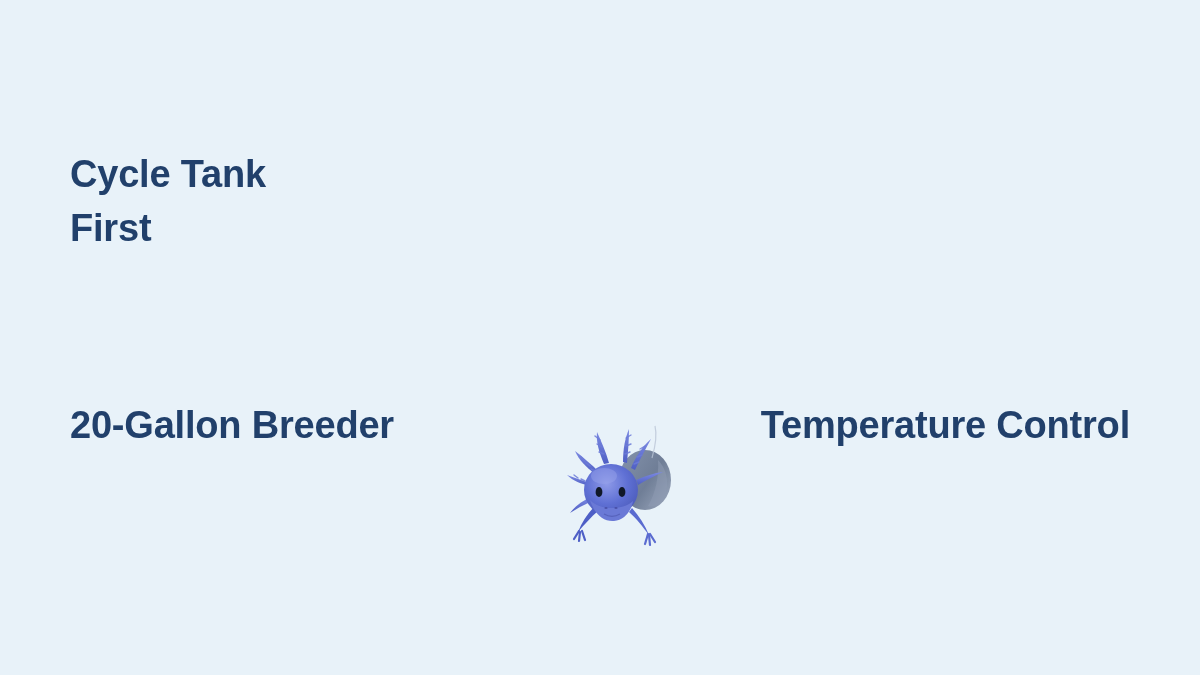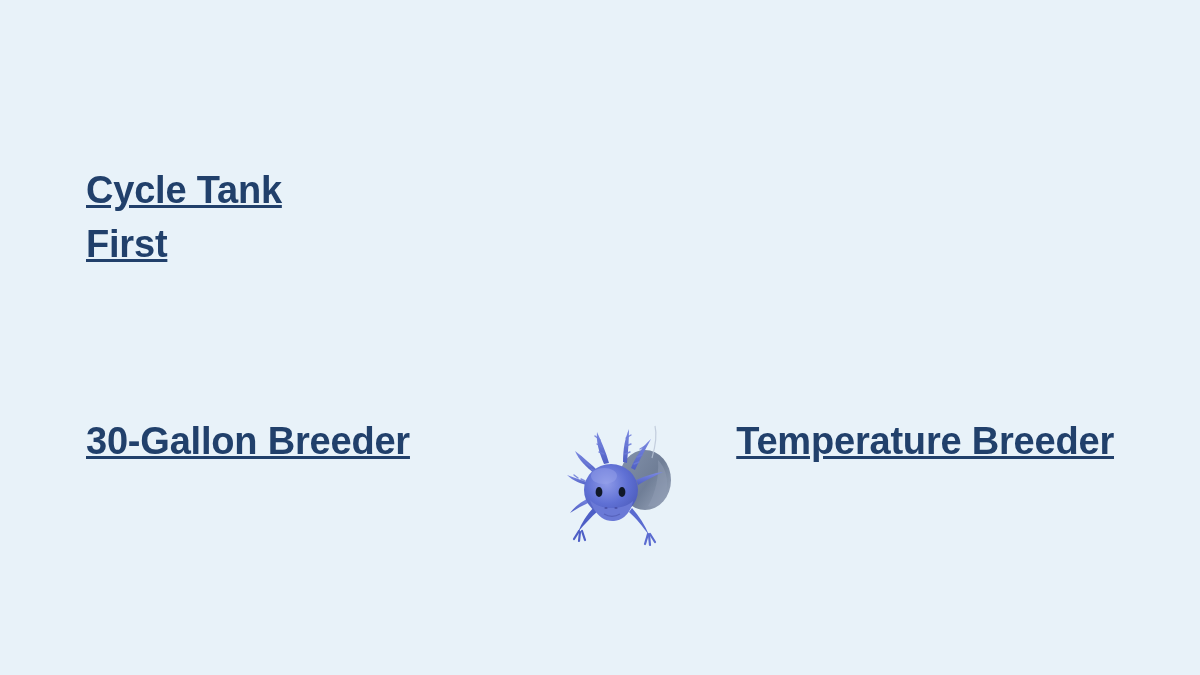--- a/index.html
+++ b/index.html
@@ -25,22 +25,21 @@
   
   .label {
     position: absolute;
     font-family: "Liberation Sans", sans-serif;
     font-weight: bold;
     font-size: 38px;
     line-height: 54px;
     letter-spacing: -0.2px;
     color: #21406b;
     white-space: pre-line;
-    margin: 16px;
-    text-decoration: underline;
+    margin: 0;
   }
 
   .label.left {
     left: 70px;
     text-align: left;
   }
 
   .label.right {
     right: 70px;
     text-align: right;
@@ -83,23 +82,23 @@
 </style>
 </head>
 <body>
 
 <div id="canvas">
 
   <div class="label left" id="label-cycle-tank-first">Cycle Tank
 First</div>
 
 
-  <div class="label left" id="label-forty-gallon-breeder">30-Gallon Breeder</div>
+  <div class="label left" id="label-forty-gallon-breeder">20-Gallon Breeder</div>
 
-  <div class="label right" id="label-temperature-control">Temperature Breeder</div>
+  <div class="label right" id="label-temperature-control">Temperature Control</div>
 
   <div id="axolotl-figure">
     <svg viewBox="0 0 120 138" xmlns="http://www.w3.org/2000/svg">
       <defs>
         <radialGradient id="bodyGrad" cx="42%" cy="38%" r="70%">
           <stop offset="0%" stop-color="#8e9ae8"></stop>
           <stop offset="55%" stop-color="#5f70d4"></stop>
           <stop offset="100%" stop-color="#4a59b8"></stop>
         </radialGradient>
         <linearGradient id="backGrad" x1="0%" y1="0%" x2="100%" y2="80%">

